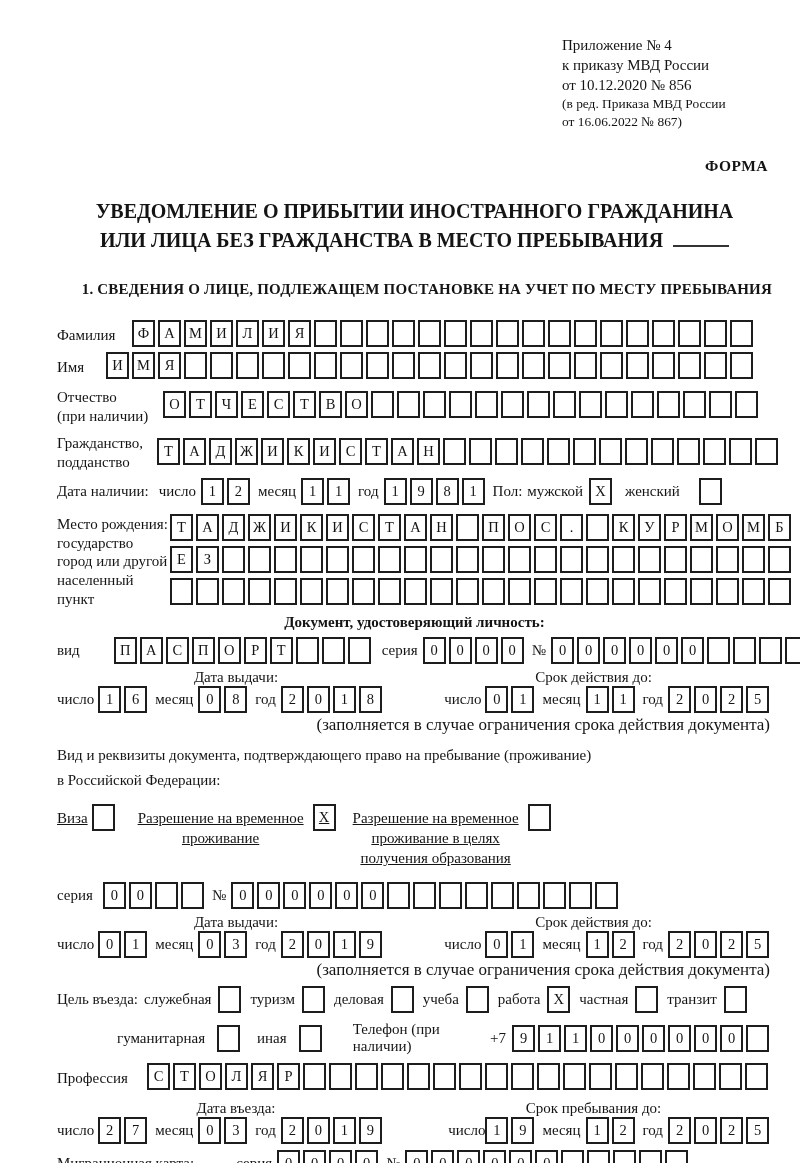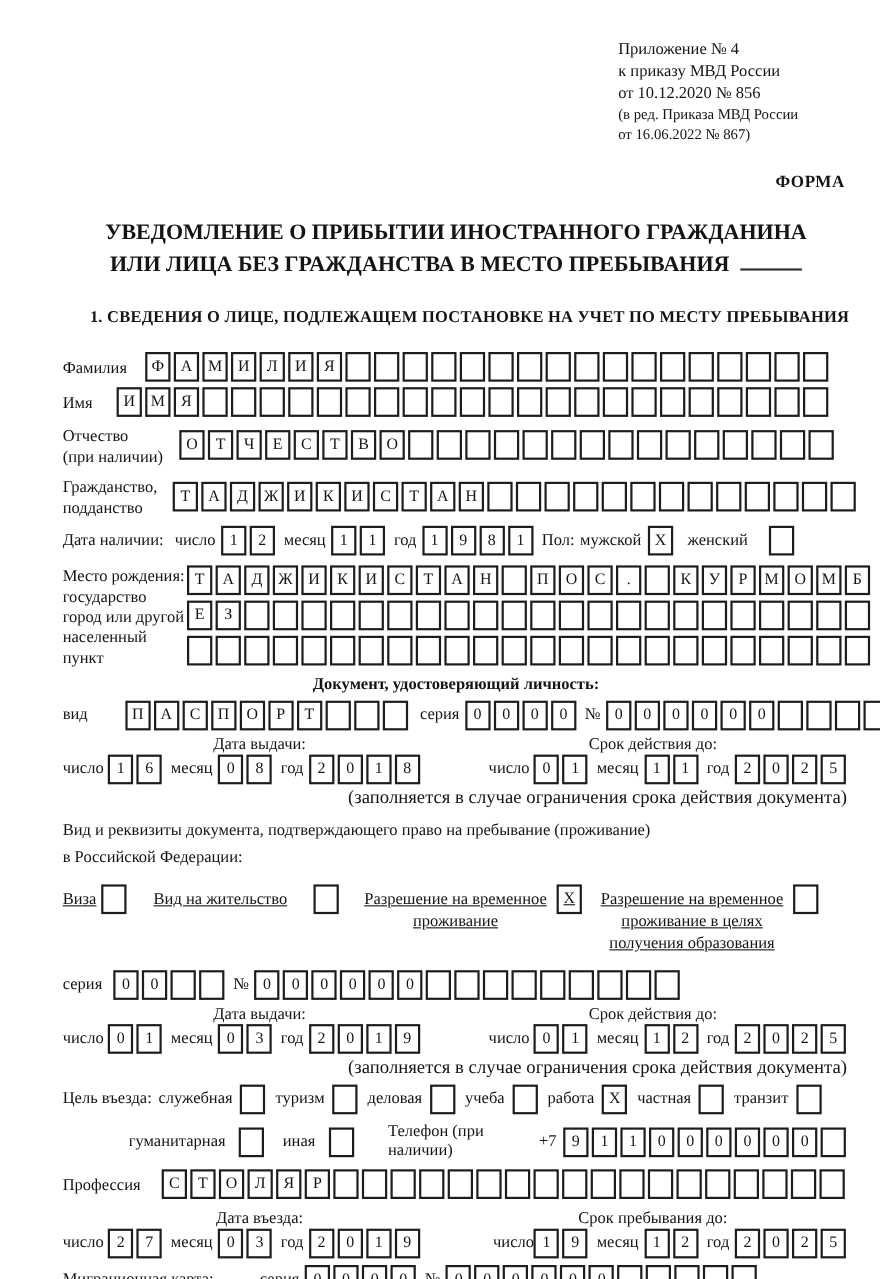--- a/index.html
+++ b/index.html
@@ -175,24 +175,20 @@
     <div class="intro">
       <div>Вид и реквизиты документа, подтверждающего право на пребывание (проживание)</div>
       <div>в Российской Федерации:</div>
     </div>
 
     <div class="permits">
       <div class="permit">
         <div class="ptxt">Виза</div>
         <span class="cell" style="margin-left:4px"></span>
       </div>
-      <div class="permit" style="margin-left:22px">
-        <div class="ptxt">Вид на жительство</div>
-        <span class="cell" style="margin-left:24px"></span>
-      </div>
       <div class="permit" style="margin-left:20px">
         <div class="ptxt">
           <div>Разрешение на временное</div>
           <div>проживание</div>
         </div>
         <span class="cell">X</span>
       </div>
       <div class="permit" style="margin-left:14px">
         <div class="ptxt">
           <div>Разрешение на временное</div>

